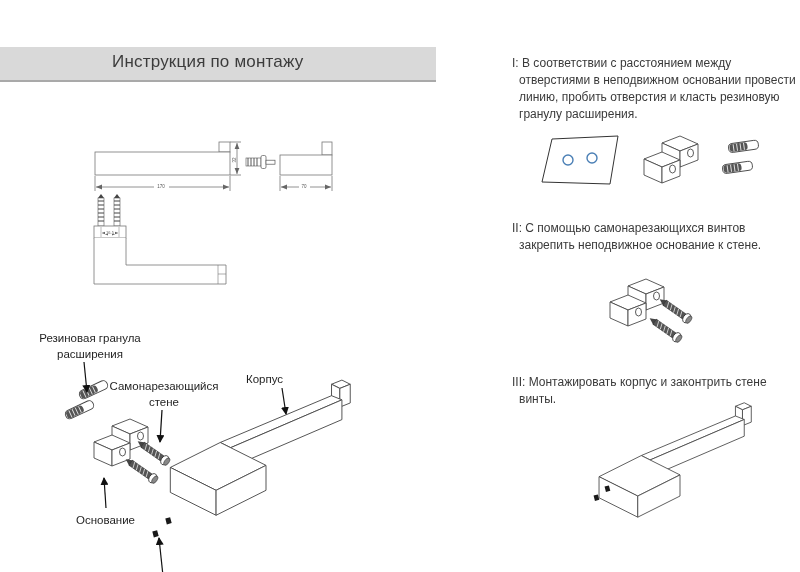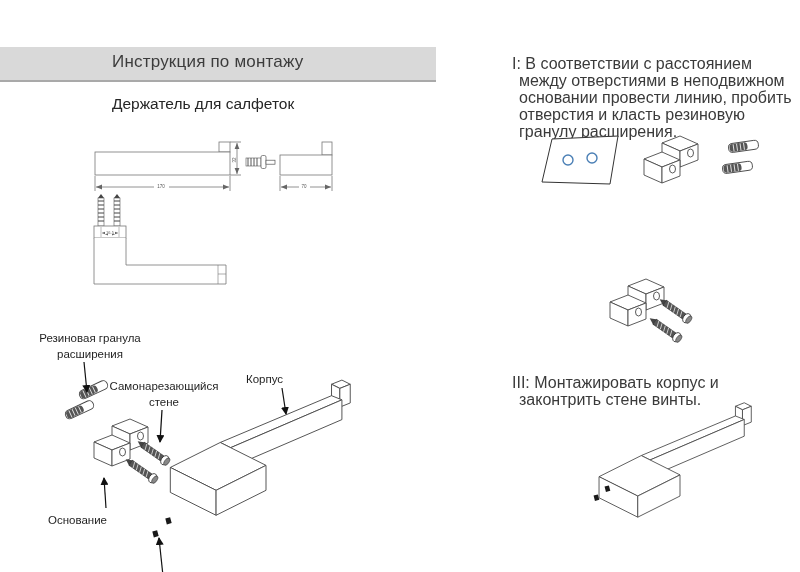--- a/index.html
+++ b/index.html
@@ -2,35 +2,34 @@
 <html><head>
 <meta charset="utf-8">
 <style>
   html,body{margin:0;padding:0;background:#fff;}
   .page{position:relative;width:800px;height:572px;background:#ffffff;overflow:hidden;
         font-family:"Liberation Sans", sans-serif;color:#333;margin-top:42px;}
   .abs{position:absolute;}
   .band{left:0;top:5px;width:436px;height:33px;background:#d9d9d9;border-bottom:2px solid #a9a9a9;}
   .title{left:112px;top:10px;font-size:17px;color:#3c3c3c;letter-spacing:.2px;}
   .subtitle{left:112px;top:53px;font-size:15.5px;color:#262626;}
-  .step{left:512px;width:280px;font-size:16px;line-height:17px;color:#3a3a3a;
+  .step{left:512px;width:280px;font-size:12px;line-height:17px;color:#3a3a3a;
         padding-left:7px;text-indent:-7px;}
   .lbl{font-size:11.5px;line-height:16px;color:#1f1f1f;text-align:center;}
   .ctr{text-align:center;}
   svg{position:absolute;overflow:visible;}
   svg text{font-family:"Liberation Sans", sans-serif;}
 </style>
 </head>
 <body>
 
 <div class="page">
 
   <div class="abs band"></div>
   <div class="abs title">Инструкция по монтажу</div>
-  <div class="abs subtitle">Держатель для салфеток</div>
 
   <svg style="left:80px;top:90px" width="380" height="172" viewBox="0 0 380 172">
     <defs>
       <marker id="dimA" markerWidth="7" markerHeight="6" refX="6" refY="3" orient="auto" markerUnits="userSpaceOnUse">
         <path d="M0,0.6 L6,3 L0,5.4 Z" fill="#666"></path>
       </marker>
       <marker id="dimB" markerWidth="7" markerHeight="6" refX="0" refY="3" orient="auto" markerUnits="userSpaceOnUse">
         <path d="M6,0.6 L0,3 L6,5.4 Z" fill="#666"></path>
       </marker>
     </defs>
@@ -153,24 +152,25 @@
       <line x1="142" y1="88" x2="140" y2="120" marker-end="url(#arrK)"></line>
       <line x1="262" y1="66" x2="266" y2="92" marker-end="url(#arrK)"></line>
       <line x1="86" y1="186" x2="84" y2="156" marker-end="url(#arrK)"></line>
       <line x1="143" y1="254" x2="139" y2="216" marker-end="url(#arrK)"></line>
     </g>
   </svg>
 
   <div class="abs lbl" style="left:30px;top:288px;width:120px">Резиновая гранула расширения</div>
   <div class="abs lbl ctr" style="left:108px;top:336px;width:112px">Самонарезающийся стене</div>
   <div class="abs lbl" style="left:246px;top:329px">Корпус</div>
-  <div class="abs lbl" style="left:48px;top:470px">Основание</div>
+  <div class="abs lbl" style="left:76px;top:470px">Основание</div>
   <div class="abs lbl ctr" style="left:123px;top:538px;width:80px">Запорный винт</div>
 
   <div class="abs step" style="top:13px">I: В соответствии с расстоянием между отверстиями в неподвижном основании провести линию, пробить отверстия и класть резиновую гранулу расширения.</div>
+  <div class="abs step" style="top:178px">II: С помощью самонарезающихся винтов закрепить неподвижное основание к стене.</div>
   <div class="abs step" style="top:332px">III: Монтажировать корпус и законтрить стене винты.</div>
 
   <svg style="left:530px;top:85px" width="255" height="90" viewBox="0 0 255 90">
     <g stroke="#333" stroke-width="1" fill="#fff">
       <path d="M22,12 L88,9 L80,57 L12,55 Z"></path>
       <circle cx="38" cy="33" r="5" stroke="#4a7fb5" stroke-width="1.4"></circle>
       <circle cx="62" cy="31" r="5" stroke="#4a7fb5" stroke-width="1.4"></circle>
     </g>
     <g transform="translate(112,8)" stroke="#4a4a4a" stroke-width="0.9" fill="#fff" stroke-linejoin="round">
       <path d="M20,8 L38,1 L56,9 L38,16 Z"></path>

